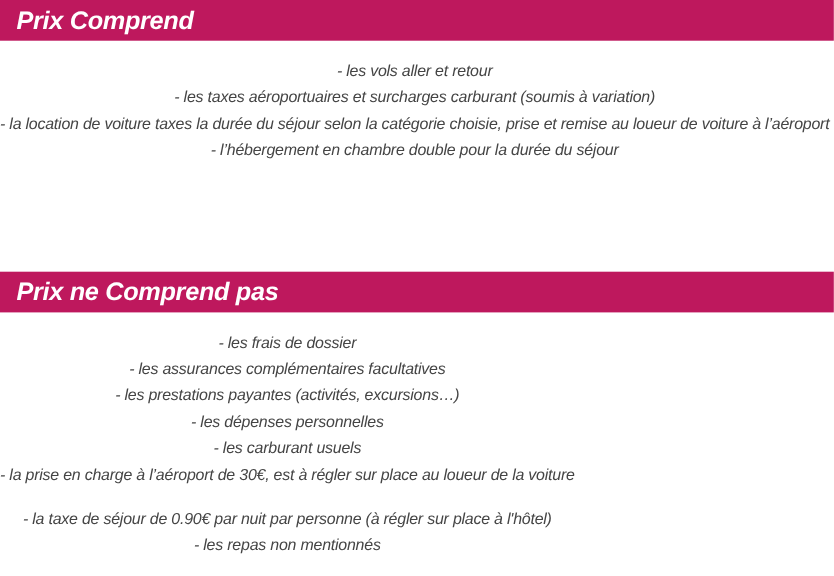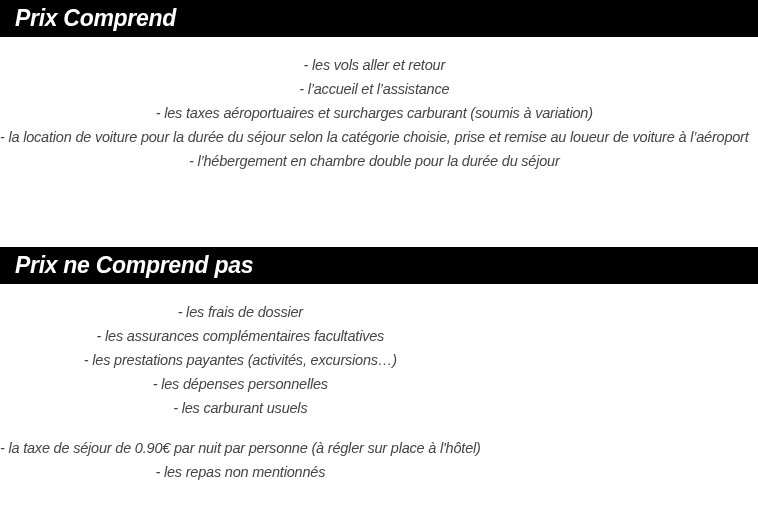--- a/index.html
+++ b/index.html
@@ -12,21 +12,21 @@
   }
   body {
     font-family: "DejaVu Sans", "Liberation Sans", sans-serif;
     color: #444444;
   }
   .section-header {
     position: absolute;
     left: 0;
     width: 758px;
     height: 37px;
-    background: #000000;
+    background: #be185d;
   }
   .section-title {
     position: absolute;
     left: 15px;
     top: 2px;
     margin: 0;
     font-family: "Liberation Sans", sans-serif;
     font-style: italic;
     font-weight: bold;
     font-size: 23px;
@@ -56,31 +56,31 @@
 </style>
 </head>
 <body>
 
 <div class="section-header" style="top:0;">
   <h2 class="section-title">Prix Comprend</h2>
 </div>
 
 <ul class="list" style="top:53px;">
   <li>- les vols aller et retour</li>
-  <li>- l’accueil et l’assistance</li>
   <li>- les taxes aéroportuaires et surcharges carburant (soumis à variation)</li>
-  <li>- la location de voiture pour la durée du séjour selon la catégorie choisie, prise et remise au loueur de voiture à l’aéroport</li>
+  <li>- la location de voiture taxes la durée du séjour selon la catégorie choisie, prise et remise au loueur de voiture à l’aéroport</li>
   <li>- l’hébergement en chambre double pour la durée du séjour</li>
 </ul>
 
 <div class="section-header" style="top:247px;text-align:right;">
   <h2 class="section-title">Prix ne Comprend pas</h2>
 </div>
 
 <ul class="list" style="top:300px;">
   <li>- les frais de dossier</li>
   <li>- les assurances complémentaires facultatives</li>
   <li>- les prestations payantes (activités, excursions…)</li>
   <li>- les dépenses personnelles</li>
   <li>- les carburant usuels</li>
+  <li>- la prise en charge à l’aéroport de 30€, est à régler sur place au loueur de la voiture</li>
   <li class="gap">- la taxe de séjour de 0.90€ par nuit par personne (à régler sur place à l'hôtel)</li>
   <li>- les repas non mentionnés</li>
 </ul>
 
 </body></html>

